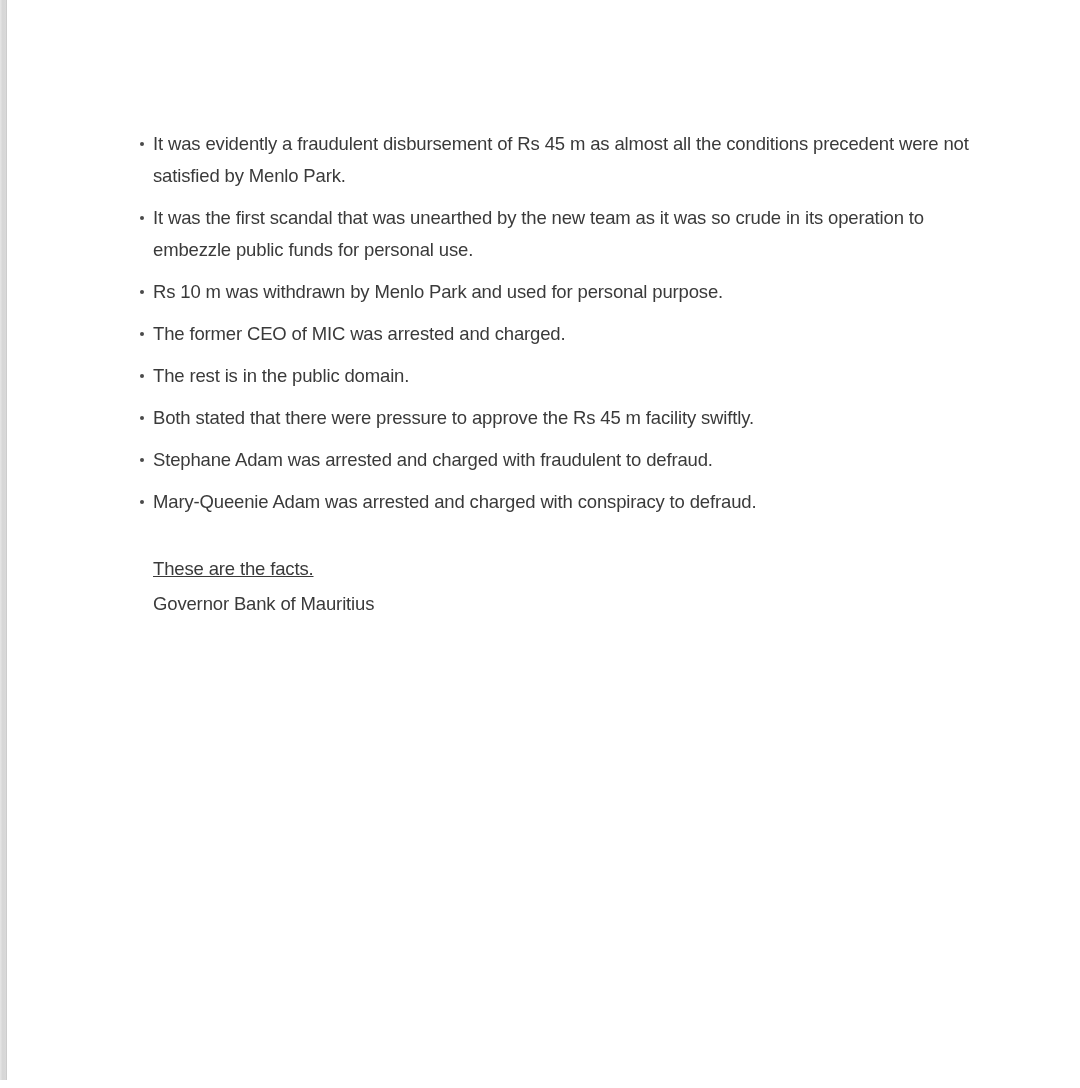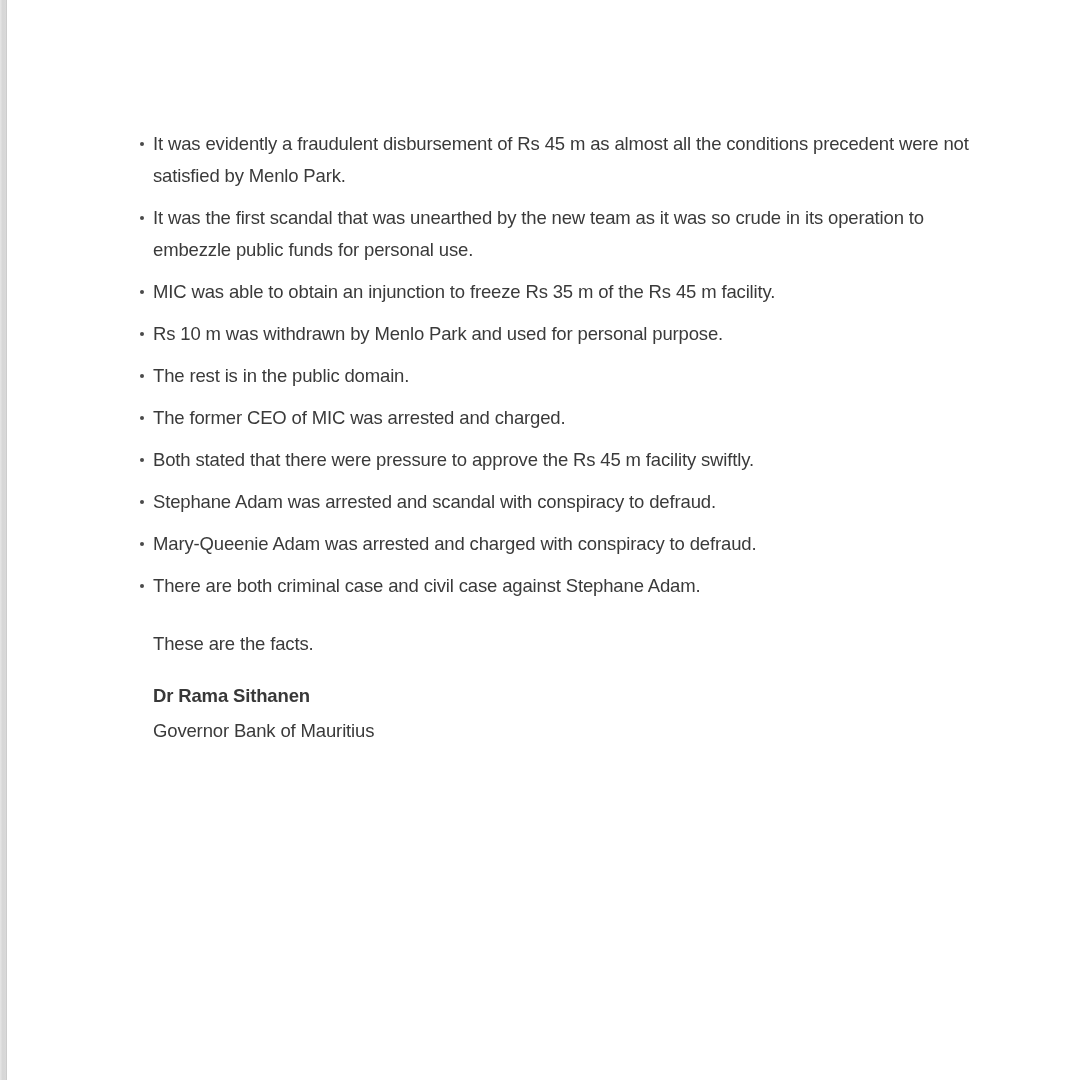--- a/index.html
+++ b/index.html
@@ -46,46 +46,44 @@
     content: "";
     position: absolute;
     left: -13px;
     top: 14px;
     width: 4px;
     height: 4px;
     border-radius: 50%;
     background: #4a4a4a;
   }
   .closing {
-    margin-top: 26px;
+    margin-top: 35px;
+    text-decoration: underline;
   }
   .sig-name {
     margin-top: 20px;
     font-weight: bold;
     color: #383838;
   }
   .sig-title {
     margin-top: 3px;
   }
 </style>
 </head>
 <body>
 
 <div class="page">
   <div class="edge-strip"></div>
   <div class="content">
     <ul class="bullets">
       <li>It was evidently a fraudulent disbursement of Rs 45 m as almost all the conditions precedent were not satisfied by Menlo Park.</li>
       <li>It was the first scandal that was unearthed by the new team as it was so crude in its operation to embezzle public funds for personal use.</li>
-      <li>MIC was able to obtain an injunction to freeze Rs 35 m of the Rs 45 m facility.</li>
       <li>Rs 10 m was withdrawn by Menlo Park and used for personal purpose.</li>
+      <li>The former CEO of MIC was arrested and charged.</li>
       <li>The rest is in the public domain.</li>
-      <li>The former CEO of MIC was arrested and charged.</li>
       <li>Both stated that there were pressure to approve the Rs 45 m facility swiftly.</li>
-      <li>Stephane Adam was arrested and scandal with conspiracy to defraud.</li>
+      <li>Stephane Adam was arrested and charged with fraudulent to defraud.</li>
       <li>Mary-Queenie Adam was arrested and charged with conspiracy to defraud.</li>
-      <li>There are both criminal case and civil case against Stephane Adam.</li>
     </ul>
     <p class="closing">These are the facts.</p>
-    <p class="sig-name">Dr Rama Sithanen</p>
     <p class="sig-title">Governor Bank of Mauritius</p>
   </div>
 </div>
 
 </body></html>

